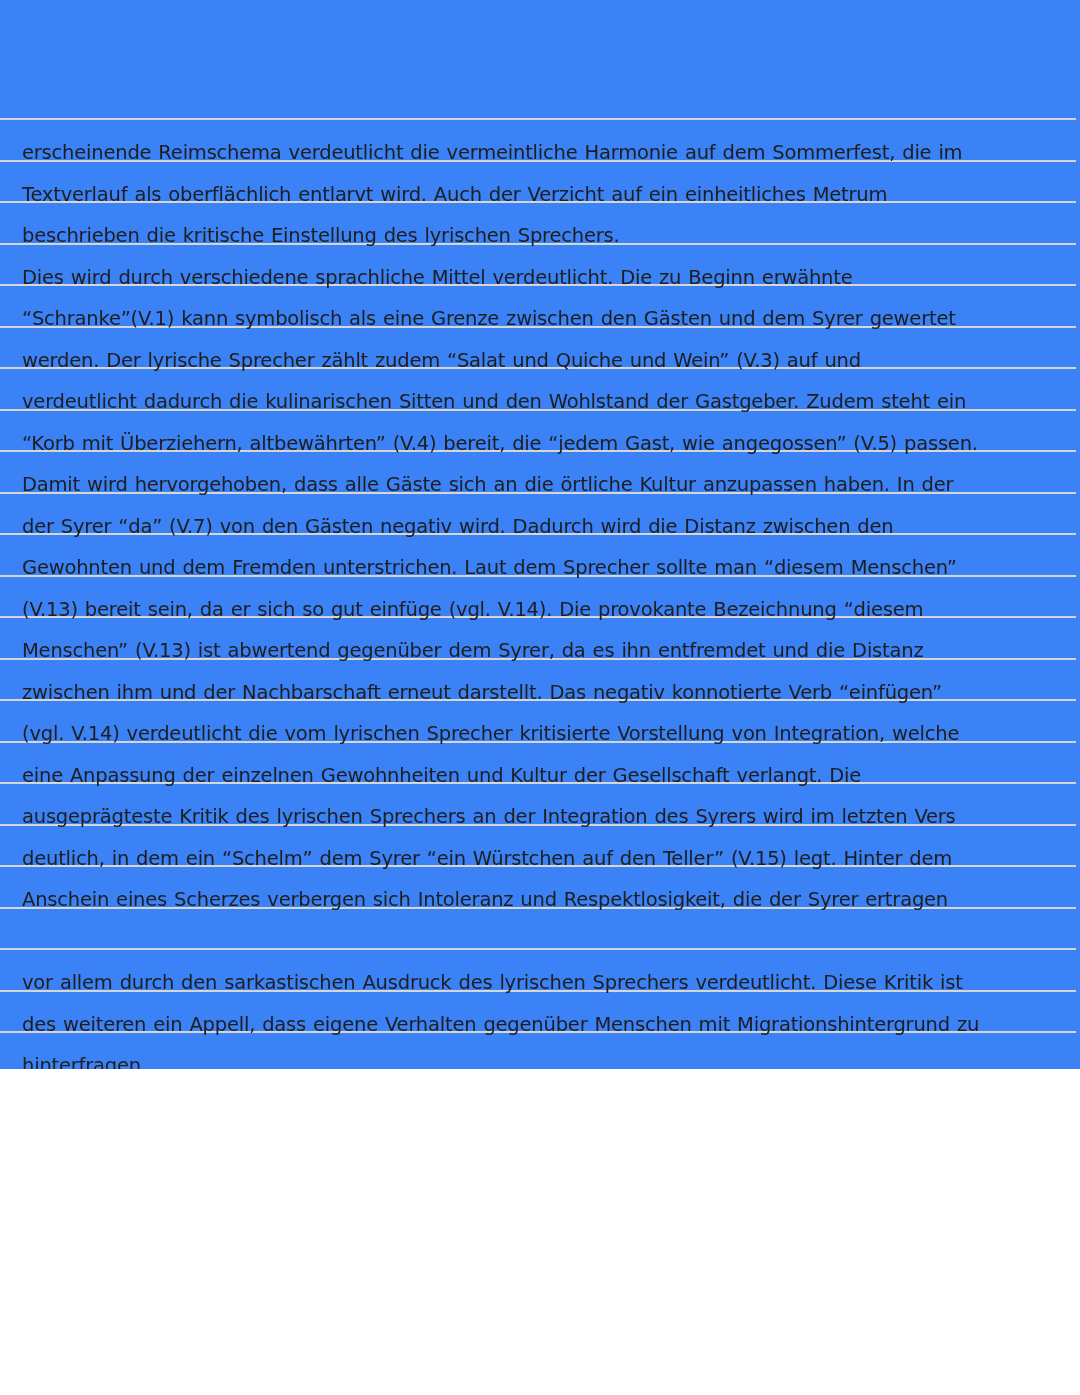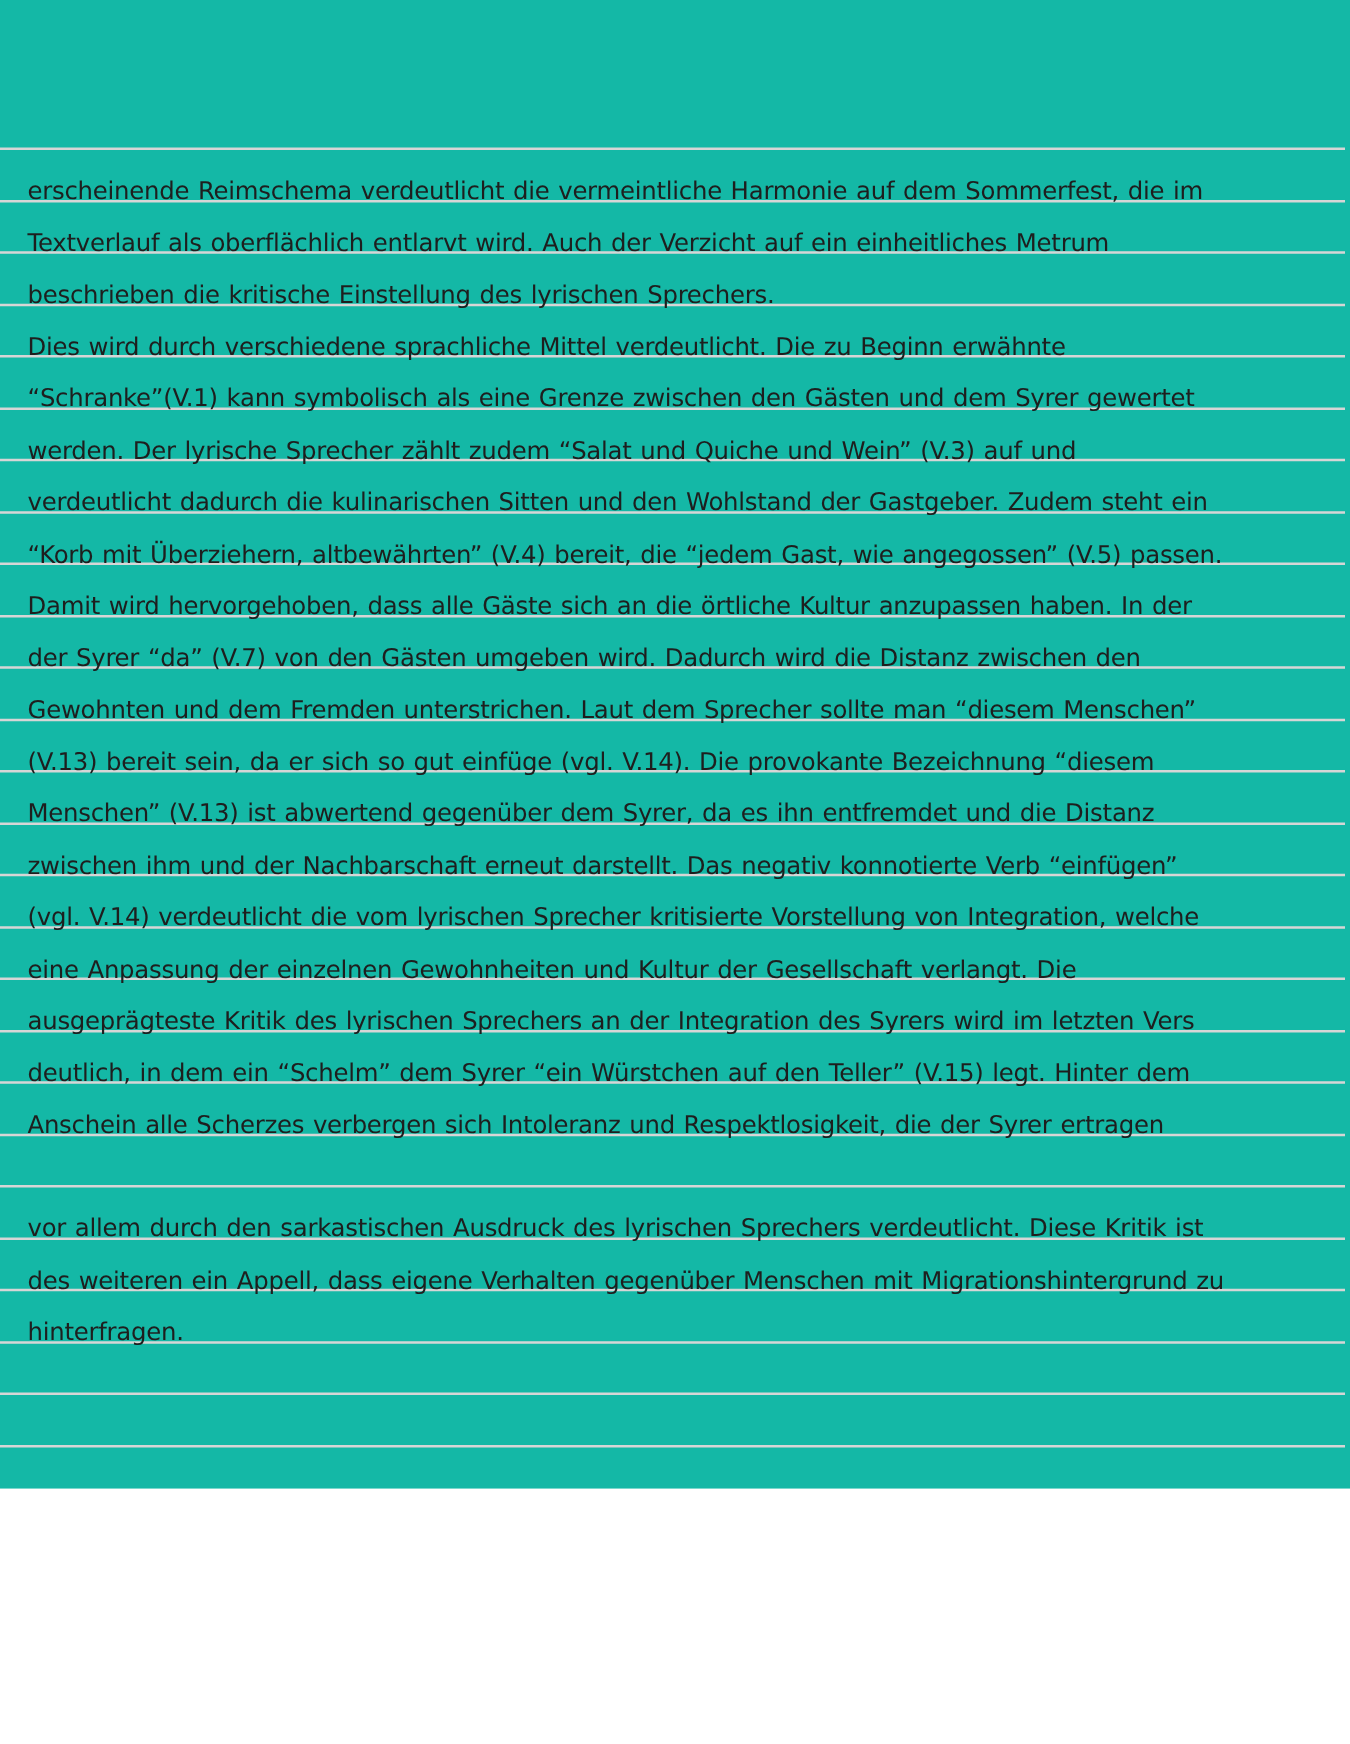--- a/index.html
+++ b/index.html
@@ -3,22 +3,22 @@
 <meta charset="utf-8">
 <style>
   html, body {
     margin: 0;
     padding: 0;
     background: #ffffff;
   }
   .paper {
     position: relative;
     width: 1080px;
-    height: 1191px;
-    background: #14b8a6;
+    height: 1069px;
+    background: #3b82f6;
     overflow: hidden;
     font-family: "DejaVu Sans", "Liberation Sans", sans-serif;
   }
   .rules {
     position: absolute;
     top: 118px;
     left: 0;
     right: 4px;
     border-top: 2px solid #d6d6d6;
   }
@@ -68,21 +68,21 @@
     <div class="row">
         <span class="ink">verdeutlicht dadurch die kulinarischen Sitten und den Wohlstand der Gastgeber. Zudem steht ein</span>
       </div>
     <div class="row">
         <span class="ink">“Korb mit Überziehern, altbewährten” (V.4) bereit, die “jedem Gast, wie angegossen” (V.5) passen.</span>
       </div>
     <div class="row">
         <span class="ink">Damit wird hervorgehoben, dass alle Gäste sich an die örtliche Kultur anzupassen haben. In der</span>
       </div>
     <div class="row">
-        <span class="ink">der Syrer “da” (V.7) von den Gästen umgeben wird. Dadurch wird die Distanz zwischen den</span>
+        <span class="ink">der Syrer “da” (V.7) von den Gästen negativ wird. Dadurch wird die Distanz zwischen den</span>
       </div>
     <div class="row">
         <span class="ink">Gewohnten und dem Fremden unterstrichen. Laut dem Sprecher sollte man “diesem Menschen”</span>
       </div>
     <div class="row">
         <span class="ink">(V.13) bereit sein, da er sich so gut einfüge (vgl. V.14). Die provokante Bezeichnung “diesem</span>
       </div>
     <div class="row">
         <span class="ink">Menschen” (V.13) ist abwertend gegenüber dem Syrer, da es ihn entfremdet und die Distanz</span>
       </div>
@@ -95,21 +95,21 @@
     <div class="row">
         <span class="ink">eine Anpassung der einzelnen Gewohnheiten und Kultur der Gesellschaft verlangt. Die</span>
       </div>
     <div class="row">
         <span class="ink">ausgeprägteste Kritik des lyrischen Sprechers an der Integration des Syrers wird im letzten Vers</span>
       </div>
     <div class="row">
         <span class="ink">deutlich, in dem ein “Schelm” dem Syrer “ein Würstchen auf den Teller” (V.15) legt. Hinter dem</span>
       </div>
     <div class="row">
-        <span class="ink">Anschein alle Scherzes verbergen sich Intoleranz und Respektlosigkeit, die der Syrer ertragen</span>
+        <span class="ink">Anschein eines Scherzes verbergen sich Intoleranz und Respektlosigkeit, die der Syrer ertragen</span>
       </div>
     <div class="row">
         <span class="ink"></span>
       </div>
     <div class="row">
         <span class="ink">vor allem durch den sarkastischen Ausdruck des lyrischen Sprechers verdeutlicht. Diese Kritik ist</span>
       </div>
     <div class="row">
         <span class="ink">des weiteren ein Appell, dass eigene Verhalten gegenüber Menschen mit Migrationshintergrund zu</span>
       </div>

